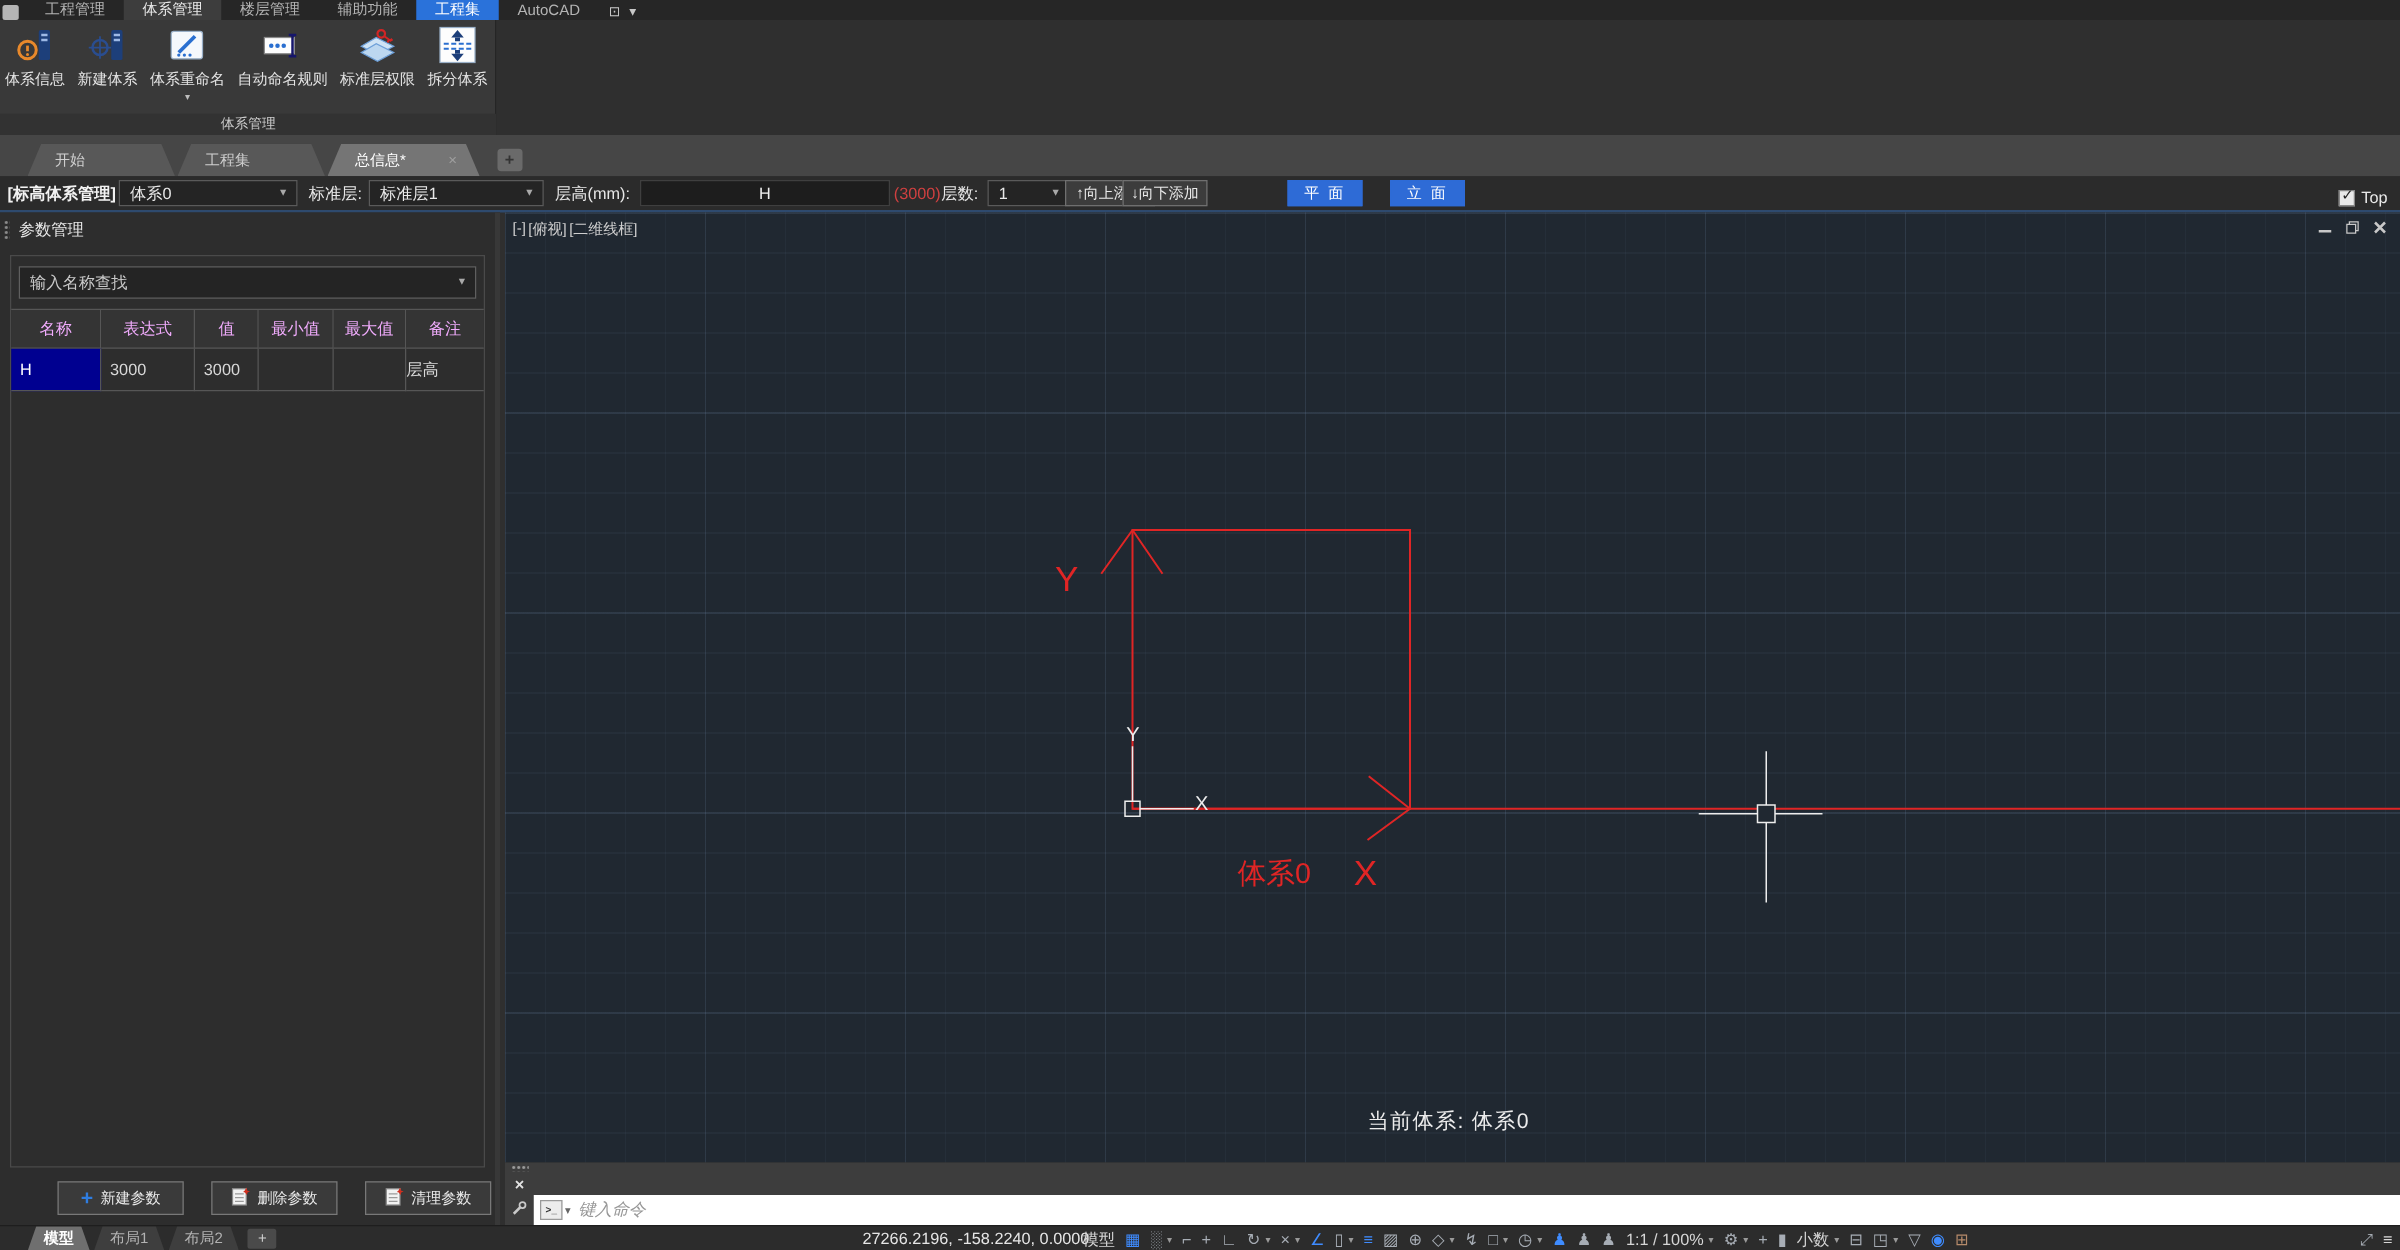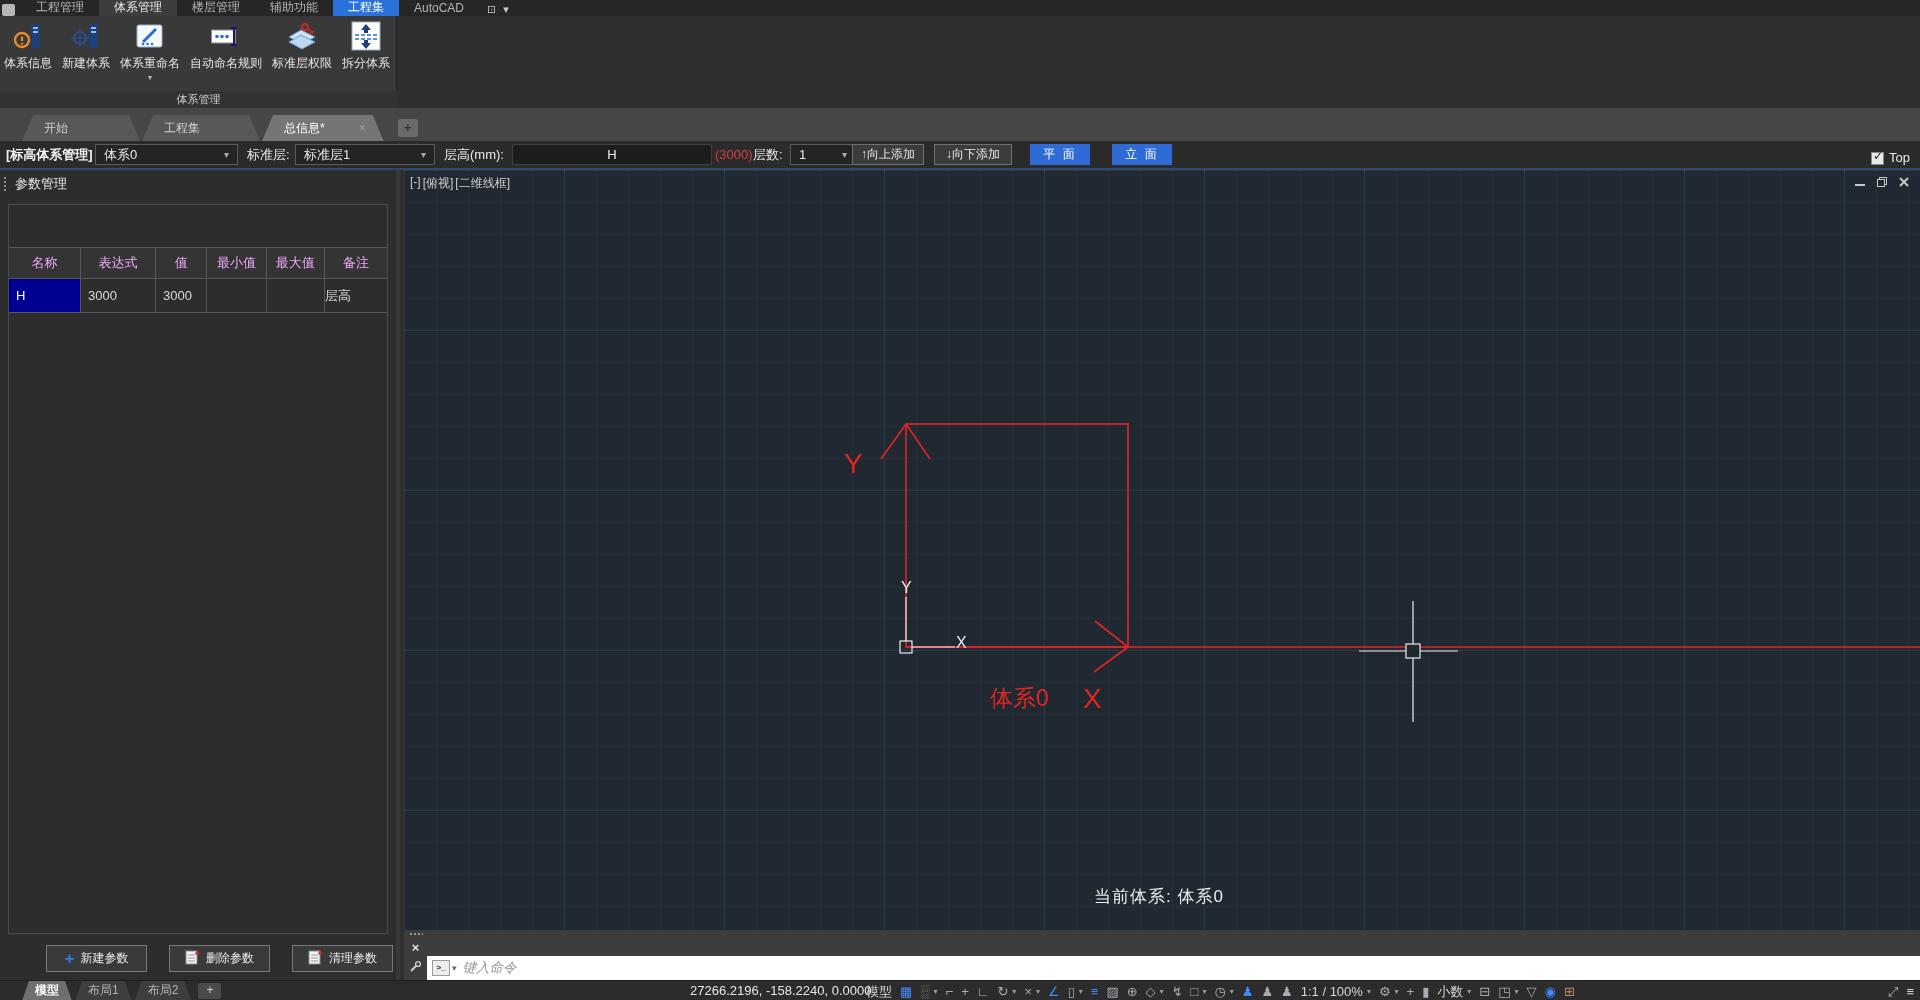--- a/index.html
+++ b/index.html
@@ -46,21 +46,21 @@
   .sel-system{left:95px;width:143px}
   .lbl-std{left:247px}
   .sel-std{left:295px;width:140px}
   .lbl-height{left:444px}
   .inp-height{left:512px;width:200px;background:#1d1d1d;border:1px solid #3f3f3f;color:#f0f0f0;text-align:center;line-height:19px}
   .height-eval{left:715px;color:#d04040;line-height:21px}
   .lbl-floors{left:753px}
   .sel-floors{left:790px;width:66px}
   .btn{background:#3c3c3c;border:1px solid #6f6f6f;color:#e9e9e9;text-align:center;line-height:19px;font-size:12px;cursor:default;white-space:nowrap}
   .btn-up{left:852px;width:72px}
-  .btn-down{left:934px;width:78px}
+  .btn-down{left:898px;width:68px}
   .btn-blue{background:#2e6bd6;border:1px solid #2e6bd6;color:#fff;letter-spacing:2px}
   .btn-plan{left:1030px;width:60px}
   .btn-elev{left:1112px;width:60px}
   .top-check{right:10px;display:flex;align-items:flex-end;gap:5px;color:#e9e9e9}
   .checkbox{width:13px;height:13px;background:#e9e9e9;border:1px solid #888;position:relative}
   .checkbox::after{content:"✓";position:absolute;left:1px;top:-4px;color:#222;font-size:12px;font-weight:bold}
 
   
   .sidepanel{position:absolute;left:0;top:170px;width:400px;height:810px;background:#2d2d2d;border-right:4px solid #383838}
   .panel-header{position:absolute;left:0;top:0;width:100%;height:27px;display:flex;align-items:center;color:#e8e8e8}
@@ -258,20 +258,21 @@
       <span>Top</span>
     </div>
   </div>
 
   <div class="sidepanel">
     <div class="panel-header">
       <span class="vgrip"></span>
       <span>参数管理</span>
     </div>
     <div class="panel-box">
+      <div class="search-select">输入名称查找</div>
       <div class="ptable">
         <div class="thead" data-each="param_panel.table.headers">
 
         <div class="th">名称</div>
             <div class="th">表达式</div>
             <div class="th">值</div>
             <div class="th">最小值</div>
             <div class="th">最大值</div>
             <div class="th">备注</div>
           </div>

